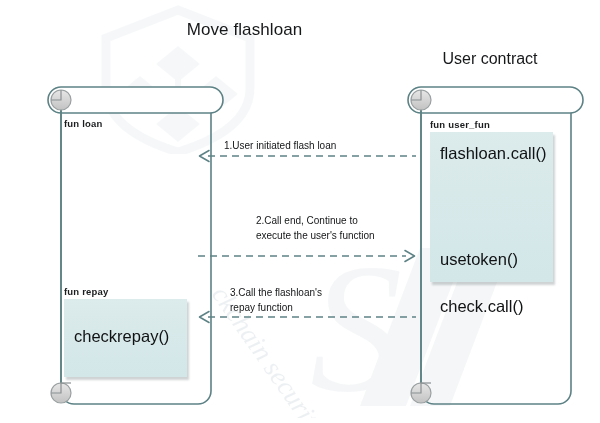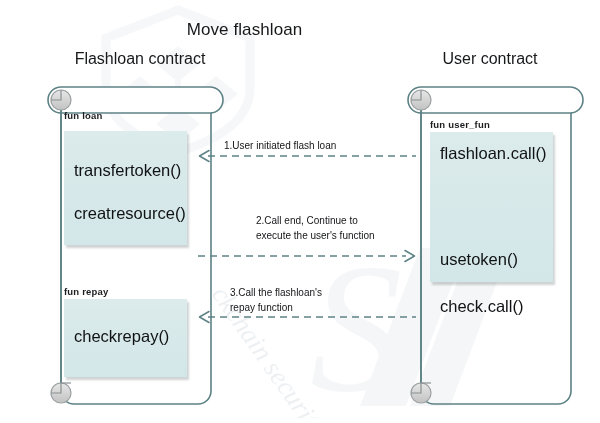--- a/index.html
+++ b/index.html
@@ -50,21 +50,21 @@
     box-shadow:2px 3px 2px rgba(120,130,132,.35);
     border:0;
   }
   .fun-box .fn{
     position:absolute;left:10px;font-size:16.5px;color:#111214;
     white-space:nowrap;
   }
 
   
   #box-loan{left:64px;top:131px;width:123px;height:114px;}
-  #lbl-fun-loan{left:64px;top:110px;}
+  #lbl-fun-loan{left:64px;top:118px;}
   #box-loan .fn1{top:30px;}
   #box-loan .fn2{top:73px;}
 
   #lbl-fun-repay{left:64px;top:286px;}
   #box-repay{left:64px;top:299px;width:123px;height:78px;}
   #box-repay .fn1{top:28px;}
 
   
   #lbl-fun-user{left:430px;top:119px;}
   #box-user{left:430px;top:132px;width:123px;height:150px;}
@@ -119,21 +119,20 @@
   </div>
 
   <div class="wm" id="wm-text">
     <svg viewBox="0 0 260 150" width="260" height="150">
       <text transform="translate(6,26) rotate(55)" font-family="Liberation Serif, serif" font-size="27" font-style="italic" fill="#e8ecef">ckchain security</text>
     </svg>
   </div>
 
   <div class="diagram-title">Move flashloan</div>
 
-  <div class="col-title" id="title-left">Flashloan contract</div>
 
   <div class="col-title" id="title-right">User contract</div>
 
   <div class="contract" id="contract-left">
     <svg viewBox="0 0 178 326" width="178" height="326">
       <defs>
         <linearGradient id="curlGradL" x1="0" y1="0" x2="0" y2="1">
           <stop offset="0%" stop-color="#e7e7e7"></stop>
           <stop offset="100%" stop-color="#c2c2c2"></stop>
         </linearGradient>
@@ -168,24 +167,20 @@
       <circle cx="13" cy="14" r="10" fill="url(#curlGradR)" stroke="#9aa0a1" stroke-width="1.2"></circle>
       <path d="M3 14 H13 V4" fill="none" stroke="#8a9092" stroke-width="1.2"></path>
       <circle cx="13" cy="307" r="10" fill="url(#curlGradR)" stroke="#9aa0a1" stroke-width="1.2"></circle>
       <path d="M3 307 H13 V297" fill="none" stroke="#8a9092" stroke-width="1.2"></path>
       <path d="M13 297 H23" fill="none" stroke="#8a9092" stroke-width="1.2"></path>
     </svg>
   </div>
 
   <div class="fun-label" id="lbl-fun-loan">fun loan</div>
 
-  <div class="fun-box" id="box-loan">
-    <div class="fn fn1">transfertoken()</div>
-    <div class="fn fn2">creatresource()</div>
-  </div>
 
   <div class="fun-label" id="lbl-fun-repay">fun repay</div>
 
   <div class="fun-box" id="box-repay">
     <div class="fn fn1">checkrepay()</div>
   </div>
 
   <div class="fun-label" id="lbl-fun-user">fun user_fun</div>
 
   <div class="fun-box" id="box-user">

